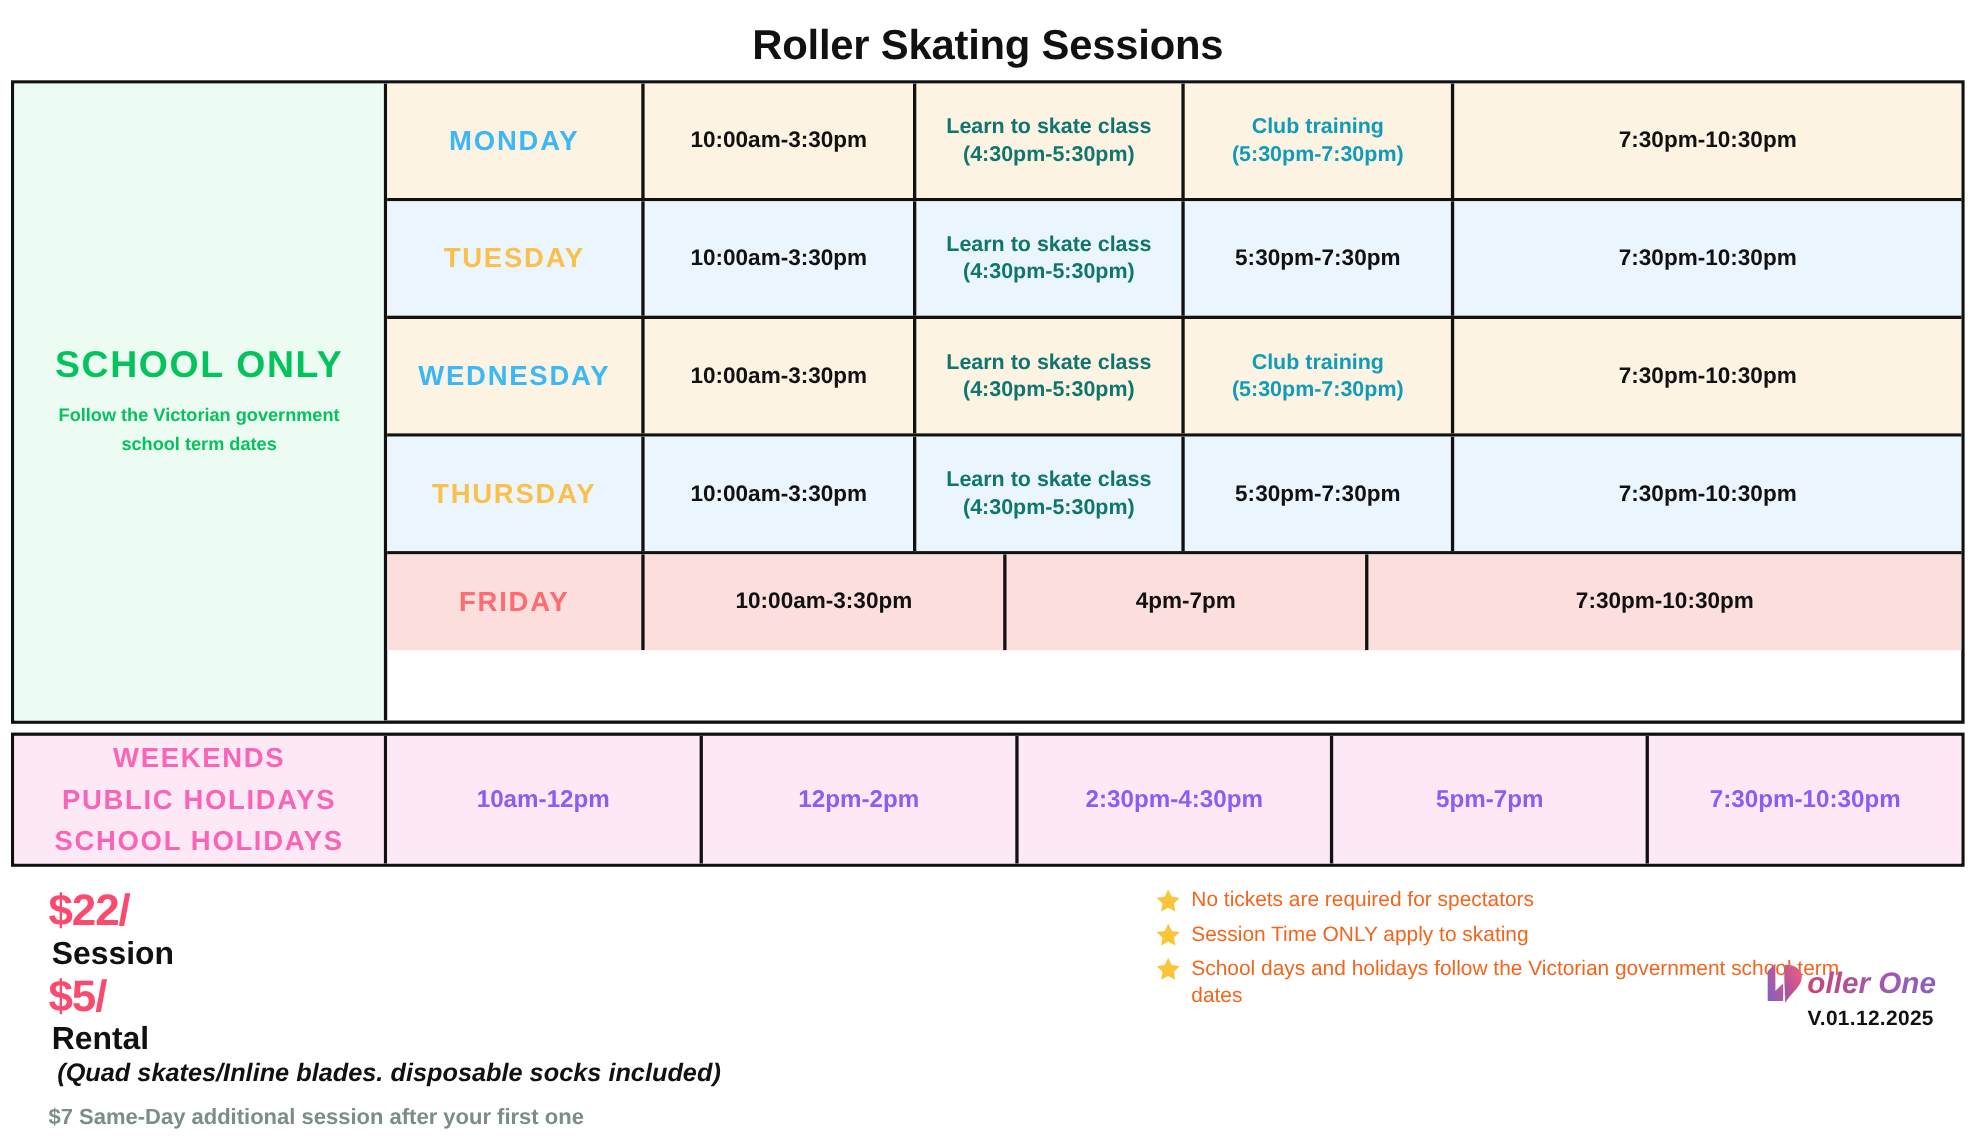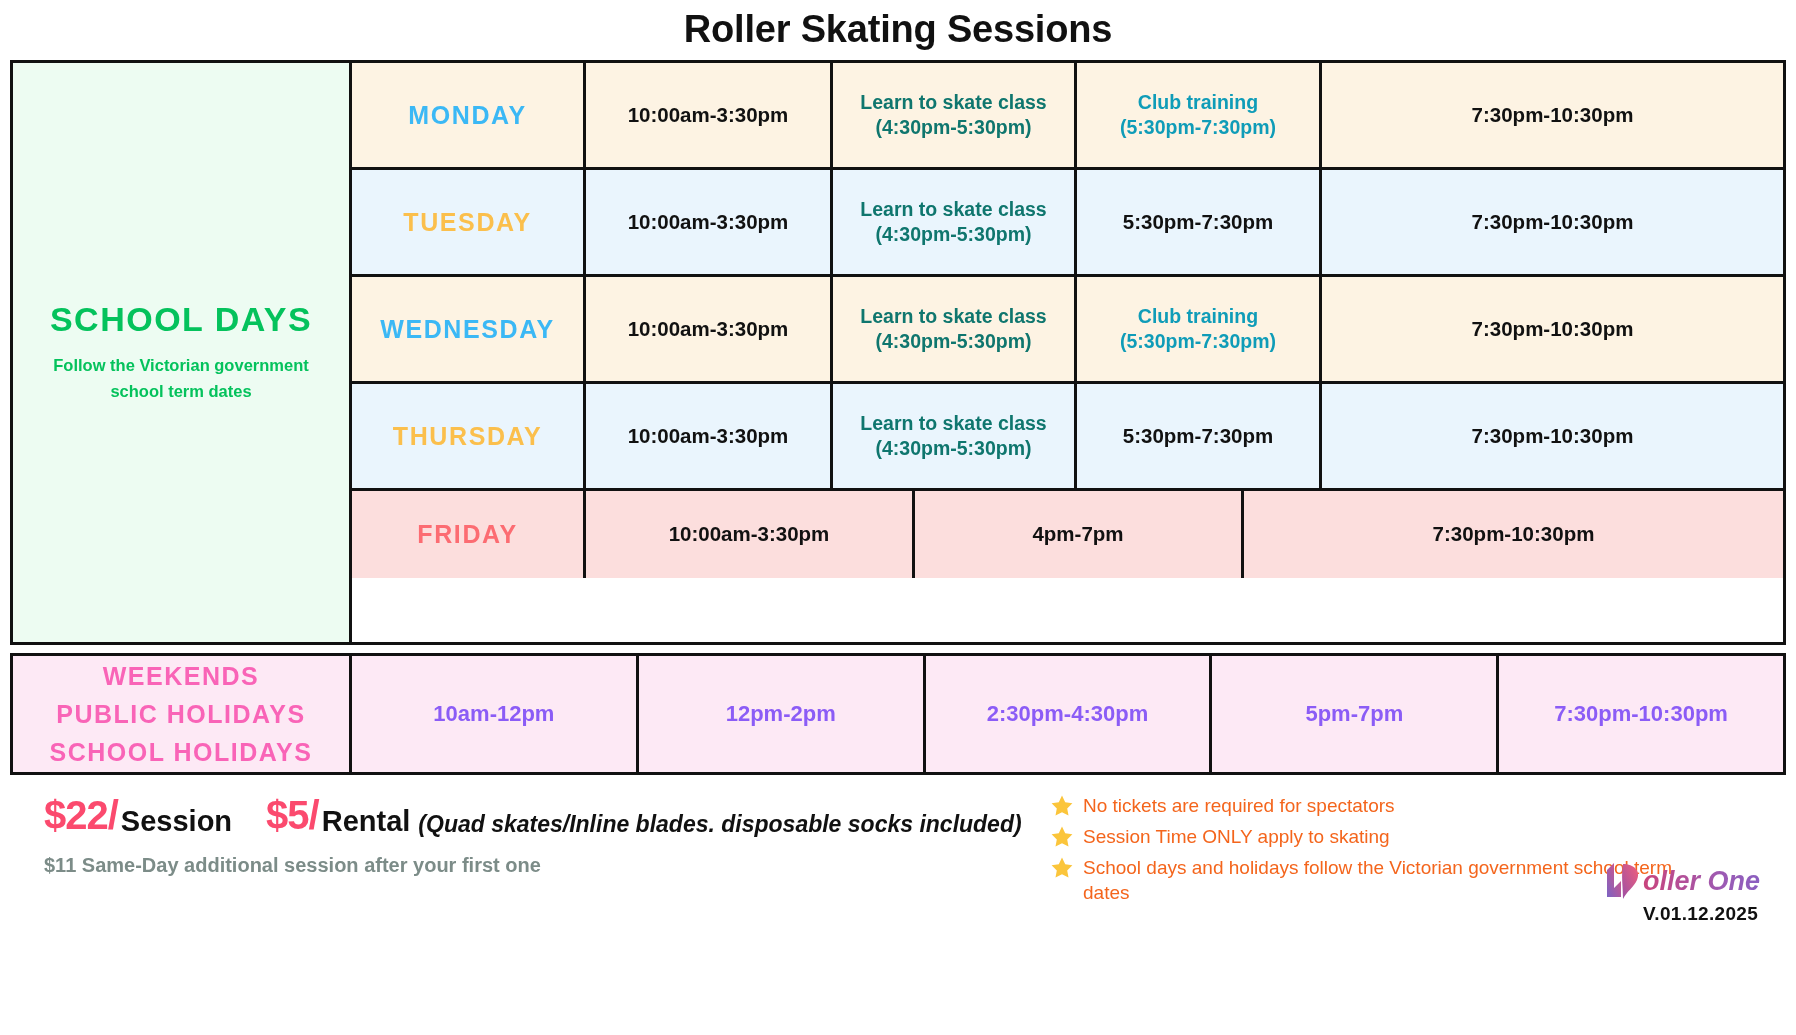--- a/index.html
+++ b/index.html
@@ -13,21 +13,21 @@
     font-family: "Liberation Sans", sans-serif;
     color: #111111;
     overflow: hidden;
   }
 
   .page {
     position: relative;
     width: 1796px;
     height: 1035px;
     box-sizing: border-box;
-    padding: 0 10px;
+    padding: 13px 10px;
   }
 
   
   .title {
     text-align: center;
     font-size: 38px;
     font-weight: bold;
     letter-spacing: -0.2px;
     color: #111111;
     padding-top: 9px;
@@ -191,23 +191,24 @@
   .footer {
     display: flex;
     align-items: flex-start;
     margin-top: 18px;
     padding: 0 26px 0 34px;
     box-sizing: border-box;
   }
   .footer-left { flex: 0 0 1000px; }
   .price-line {
     display: flex;
-    align-items: flex-end;
+    align-items: flex-start;
     flex-wrap: nowrap;
     white-space: nowrap;
+    flex-direction: column;
   }
   .price-amt {
     color: #FB4A6E;
     font-size: 40px;
     font-weight: bold;
     letter-spacing: -1px;
   }
   .price-unit {
     color: #111111;
     font-size: 29px;
@@ -290,21 +291,21 @@
 </head>
 <body>
 
 <div class="page">
 
   <div class="title">Roller Skating Sessions</div>
 
   <div class="schedule">
 
     <div class="schooldays-panel">
-      <div class="schooldays-title">SCHOOL DAYS</div>
+      <div class="schooldays-title">SCHOOL ONLY</div>
       <div class="schooldays-sub">
         <div>Follow the Victorian government</div>
         <div>school term dates</div>
       </div>
     </div>
 
     <div class="days-wrap" id="days-wrap">
         <div class="day-row std tint-cream">
           <div class="cell c-day">
             <span class="dayname dn-blue">MONDAY</span>
@@ -438,21 +439,21 @@
 
     <div class="footer-left">
       <div class="price-line">
         <span class="price-amt">$22/</span>
         <span class="price-unit">Session</span>
         <span class="price-gap"></span>
         <span class="price-amt">$5/</span>
         <span class="price-unit">Rental</span>
         <span class="price-note">(Quad skates/Inline blades. disposable socks included)</span>
       </div>
-      <div class="price-sub">$11 Same-Day additional session after your first one</div>
+      <div class="price-sub">$7 Same-Day additional session after your first one</div>
     </div>
 
     <div class="footer-right">
       <div id="notes-list">
           <div class="note">
             <svg class="star" viewBox="0 0 24 24">
               <path d="M12 1.6 L15.2 8.3 L22.4 9.3 L17.2 14.4 L18.5 21.6 L12 18.2 L5.5 21.6 L6.8 14.4 L1.6 9.3 L8.8 8.3 Z" fill="#FBC53B"></path>
             </svg>
             <div class="note-text">No tickets are required for spectators</div>
           </div>

